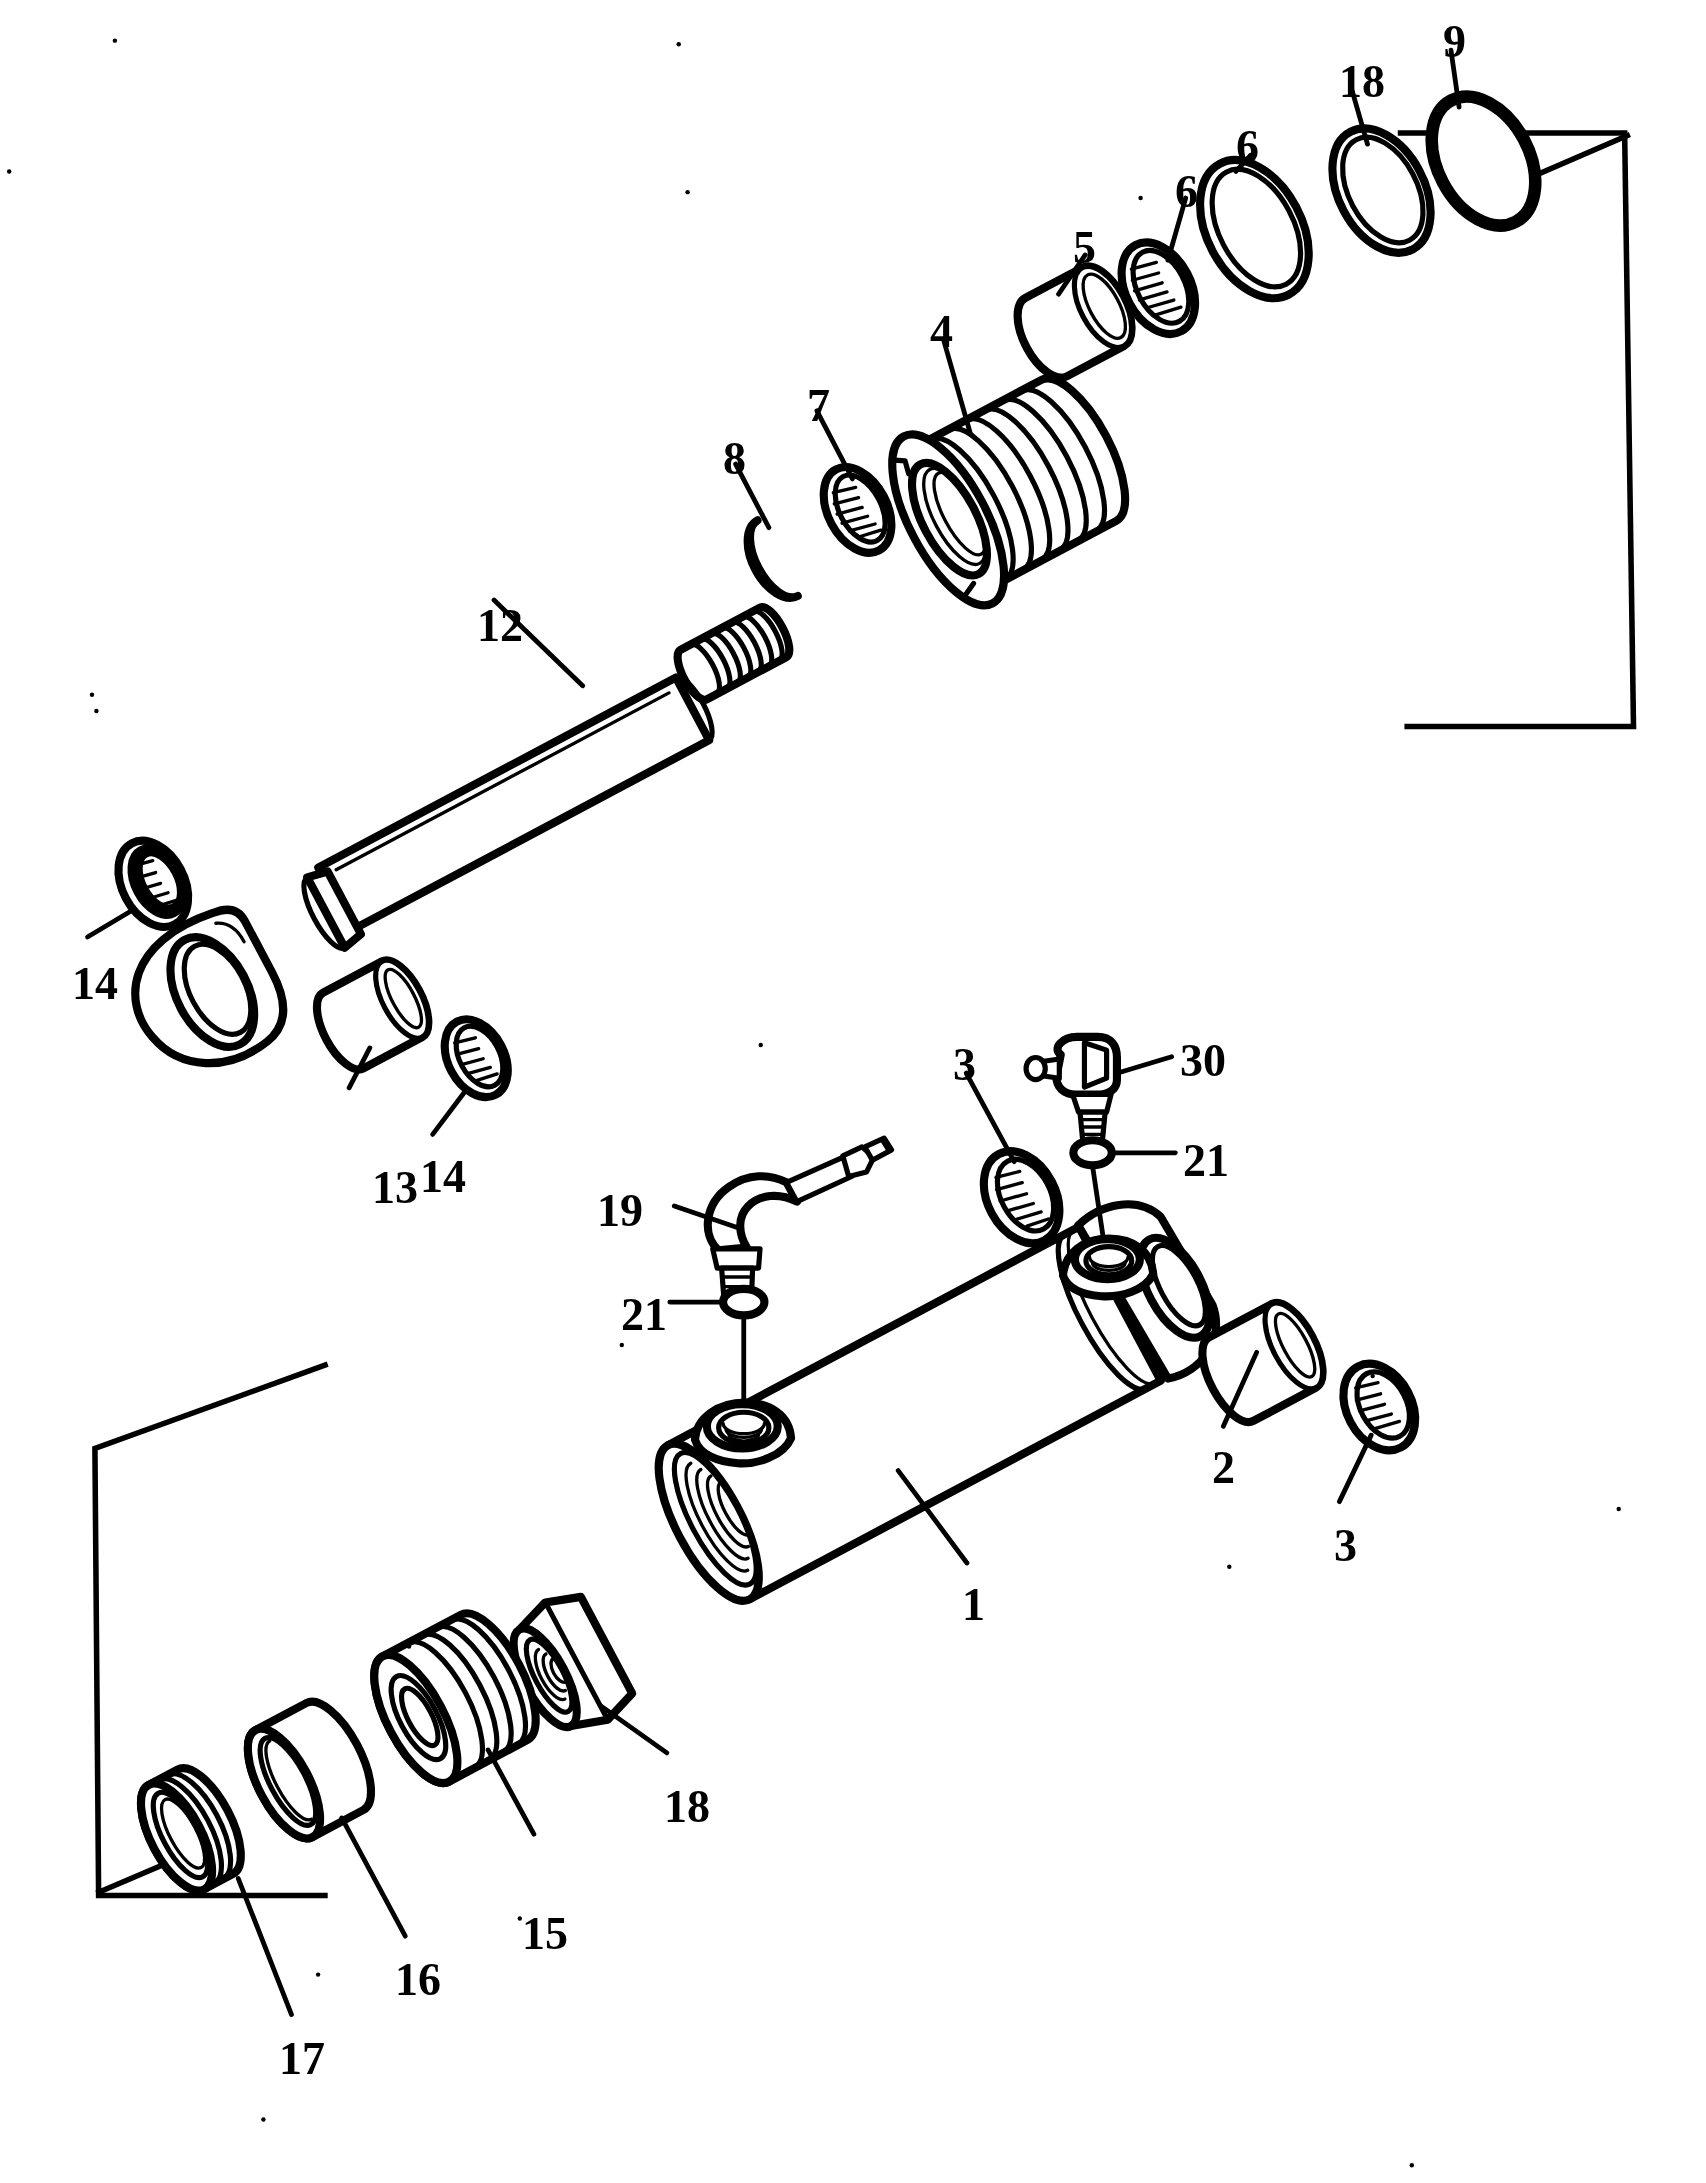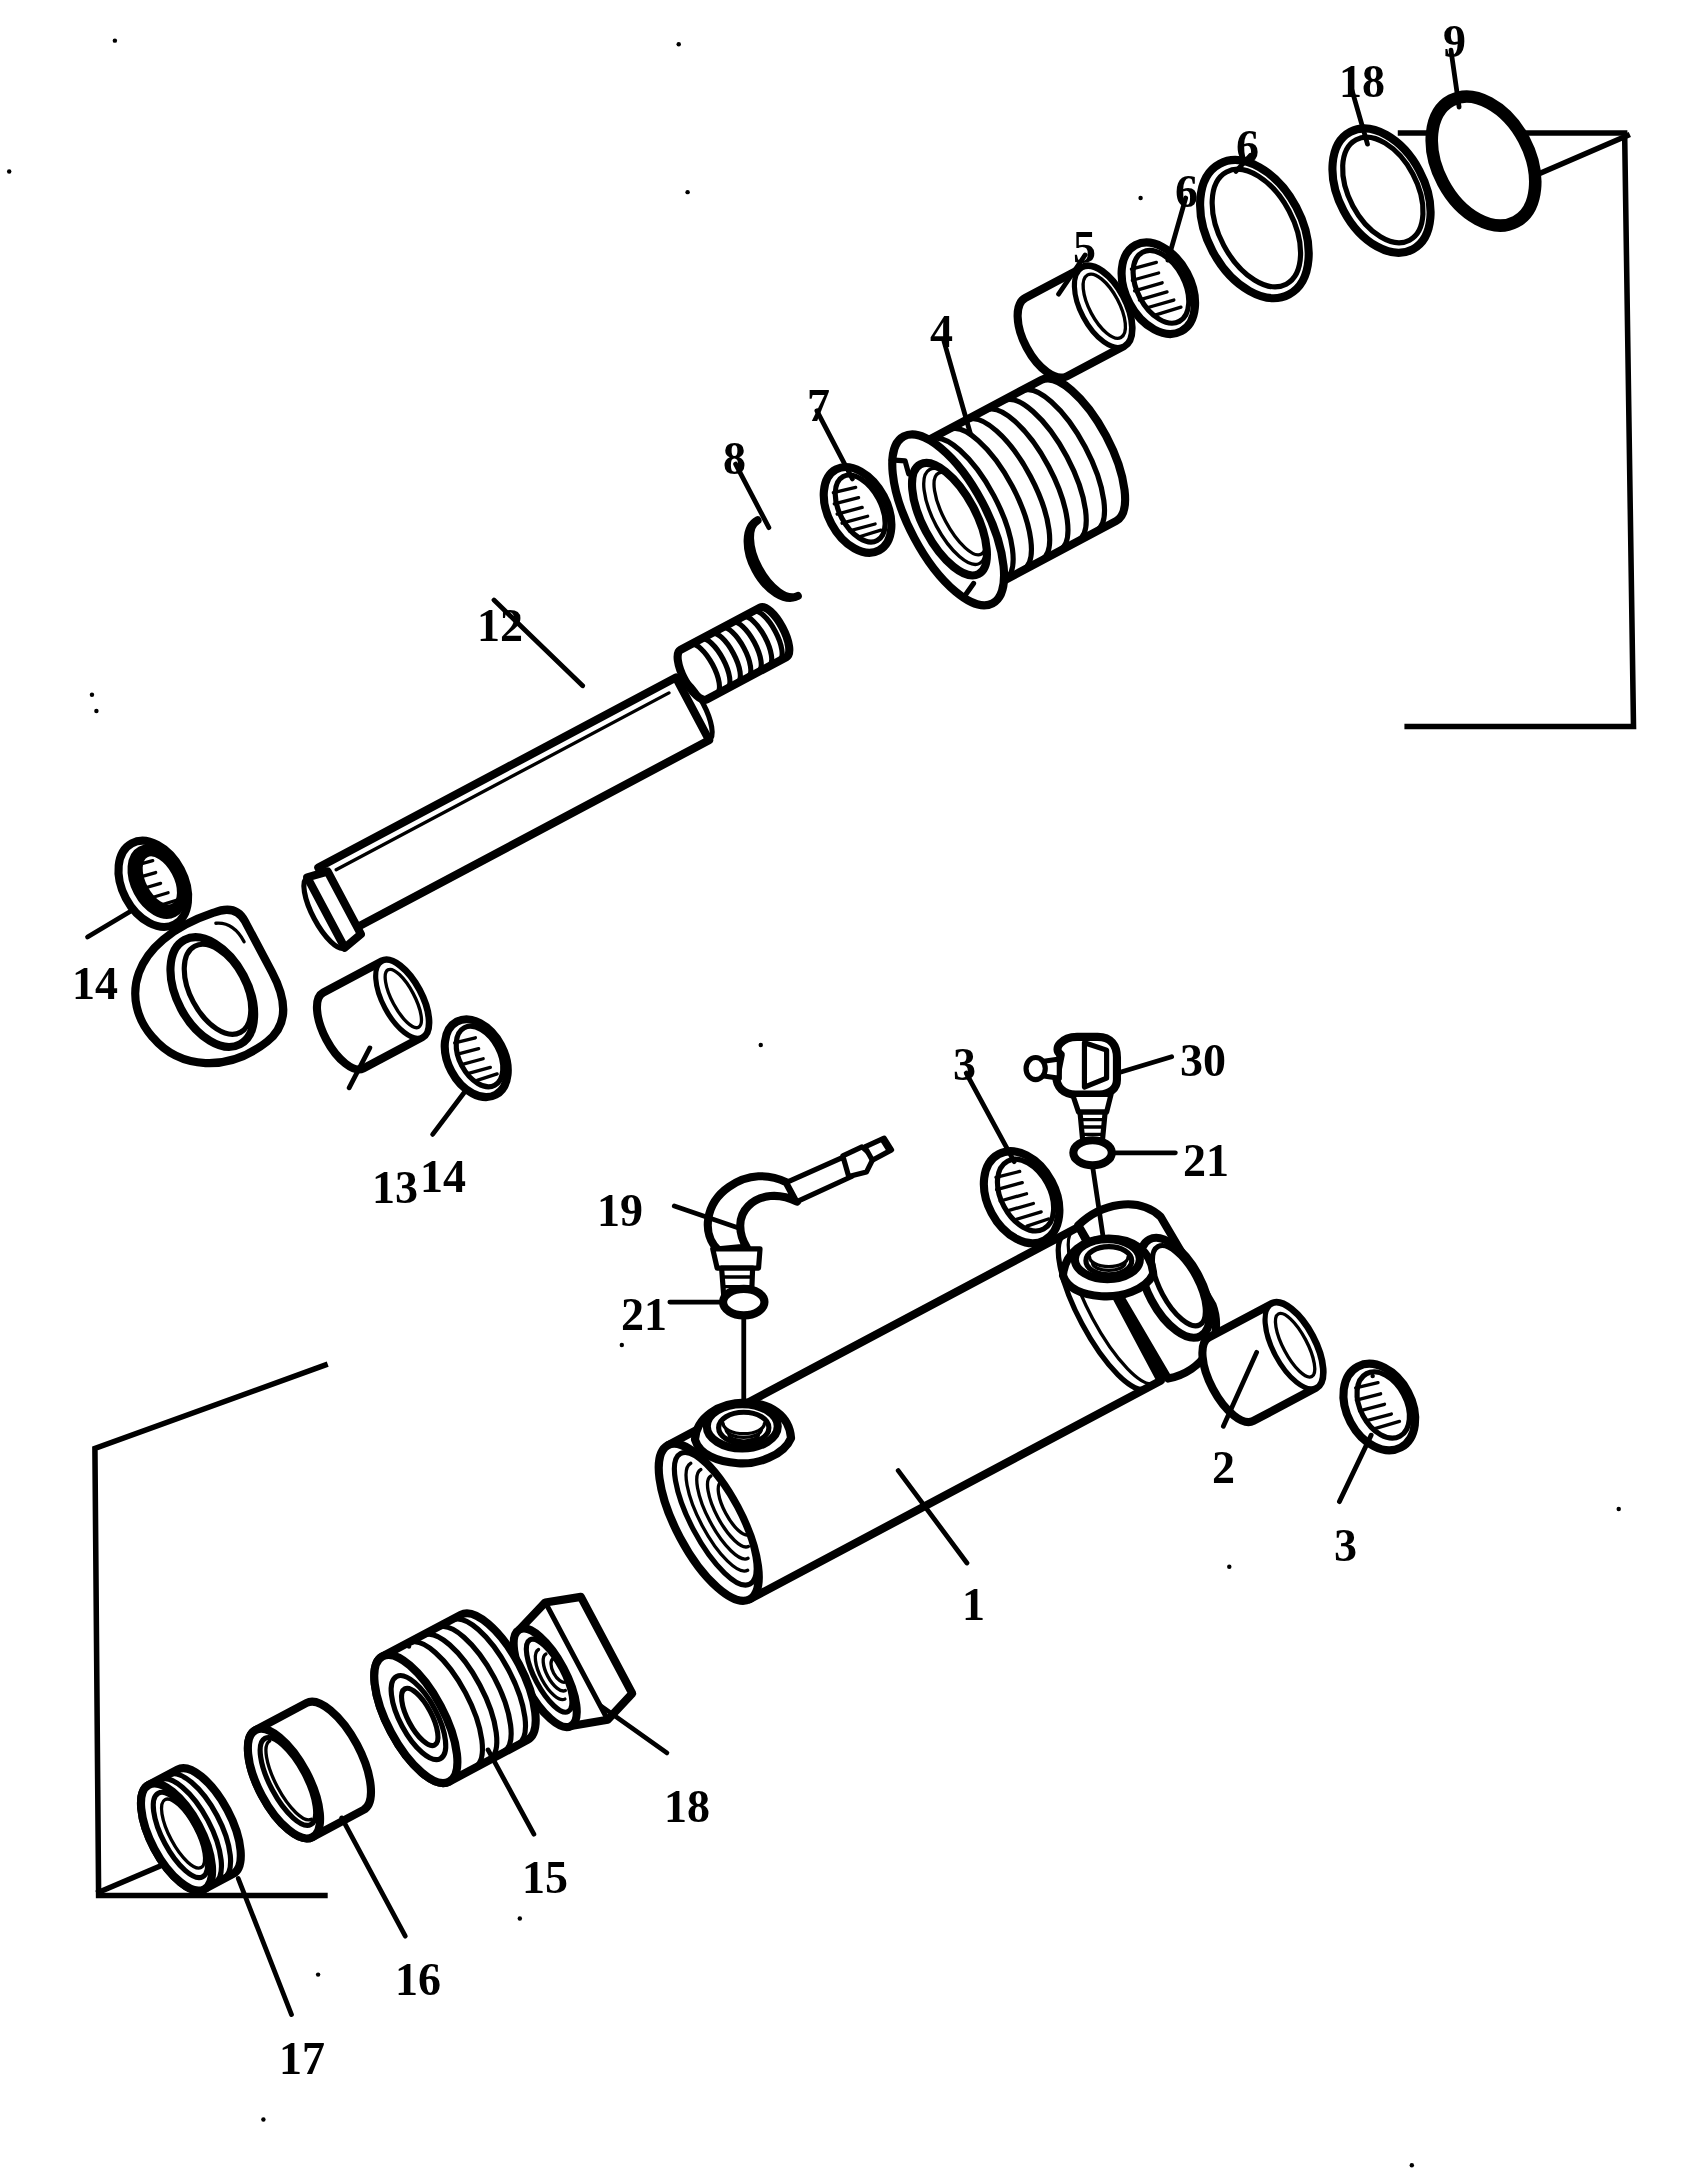--- a/index.html
+++ b/index.html
@@ -420,21 +420,21 @@
   <div class="callout" style="left:1175px; top:169px;">6</div>
   <div class="callout" style="left:807px; top:383px;">7</div>
   <div class="callout" style="left:723px;  top:436px;">8</div>
   <div class="callout" style="left:1443px; top:18.5px;">9</div>
   <div class="callout" style="left:1339px; top:59px;">18</div>
   <div class="callout" style="left:1236px; top:124px;">6</div>
   <div class="callout" style="left:477px;  top:603px;">12</div>
   <div class="callout" style="left:336px;  top:1165px;margin-left:36px;">13</div>
   <div class="callout" style="left:72px;   top:961px;">14</div>
   <div class="callout" style="left:420px;  top:1154px;">14</div>
-  <div class="callout" style="left:522px;  top:1855px;">15</div>
+  <div class="callout" style="left:522px;  top:1911px;">15</div>
   <div class="callout" style="left:395px;  top:1957px;">16</div>
   <div class="callout" style="left:279px;  top:2036px;">17</div>
   <div class="callout" style="left:664px;  top:1775px;margin-top:9px;">18</div>
   <div class="callout" style="left:597px;  top:1188px;">19</div>
   <div class="callout" style="left:1180px; top:1038px;">30</div>
   <div class="callout" style="left:1183px; top:1138px;">21</div>
   <div class="callout" style="left:621px;  top:1292px;">21</div>
 
 </div>
 

